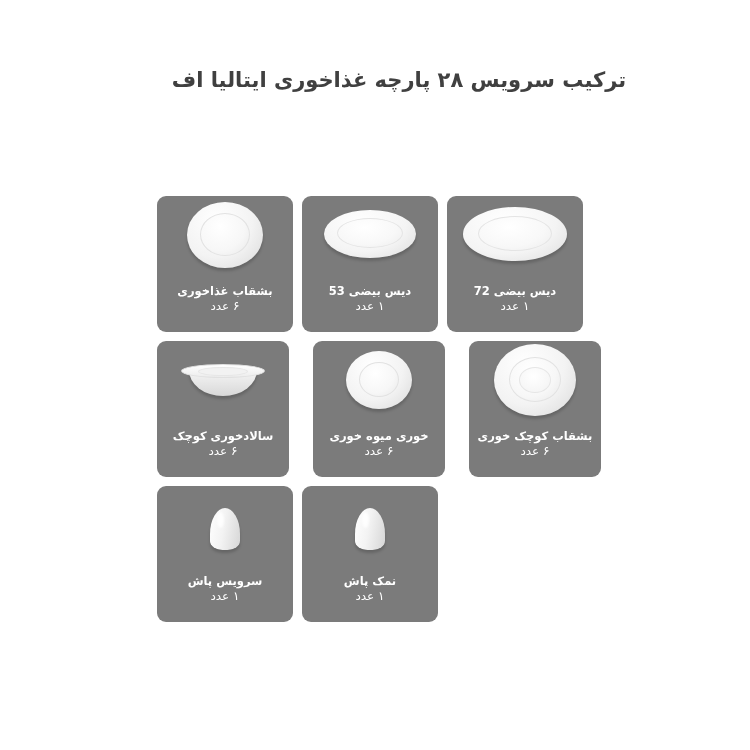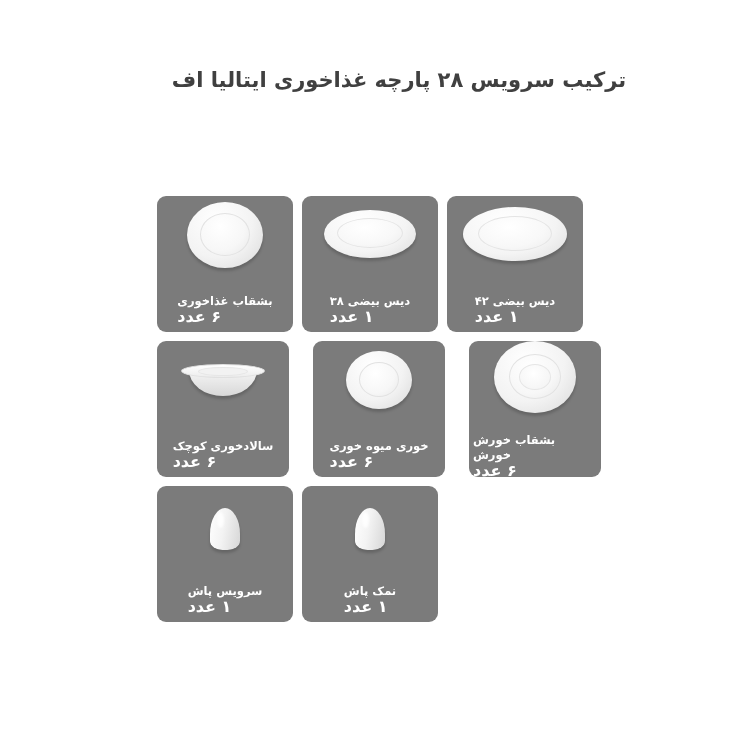--- a/index.html
+++ b/index.html
@@ -62,33 +62,33 @@
   }
   .art {
     width: 136px;
     height: 82px;
     position: relative;
     display: flex;
     align-items: center;
     justify-content: center;
   }
   .caption {
-    text-align: left;
+    text-align: center;
     color: #ffffff;
     font-size: 11.5px;
     font-weight: bold;
     line-height: 15px;
     direction: rtl;
     padding: 0 4px;
-    margin-top: 16px;
+    margin-top: 6px;
   }
   .caption .qty {
     display: block;
-    font-weight: bold;
-    font-size: 16px;
+    font-weight: normal;
+    font-size: 12px;
   }
 
   
   .round-plate {
     position: relative;
     width: 76px;
     height: 70px;
   }
   .round-plate .outer {
     position: absolute;
@@ -237,34 +237,34 @@
       </div>
 
       <div class="cell">
         <div class="art">
           <div class="oval-dish">
             <div class="outer"></div>
               <div class="inner"></div>
           </div>
         </div>
         <div class="caption">
-          <span>دیس بیضی ۳۸</span>
+          <span>دیس بیضی 53</span>
           <span class="qty">۱ عدد</span>
         </div>
       </div>
 
       <div class="cell">
         <div class="art">
           <div class="oval-dish big">
             <div class="outer"></div>
               <div class="inner"></div>
           </div>
         </div>
         <div class="caption">
-          <span>دیس بیضی ۴۲</span>
+          <span>دیس بیضی 72</span>
           <span class="qty">۱ عدد</span>
         </div>
       </div>
 
     </div>
 
     <div class="row r2">
 
       <div class="cell">
         <div class="art">
@@ -295,21 +295,21 @@
 
       <div class="cell">
         <div class="art">
           <div class="round-plate stew-bowl">
             <div class="outer"></div>
               <div class="inner"></div>
               <div class="well2"></div>
           </div>
         </div>
         <div class="caption">
-          <span>بشقاب خورش خورش</span>
+          <span>بشقاب کوچک خوری</span>
           <span class="qty">۶ عدد</span>
         </div>
       </div>
 
     </div>
 
     <div class="row r3">
 
       <div class="cell">
         <div class="art">

